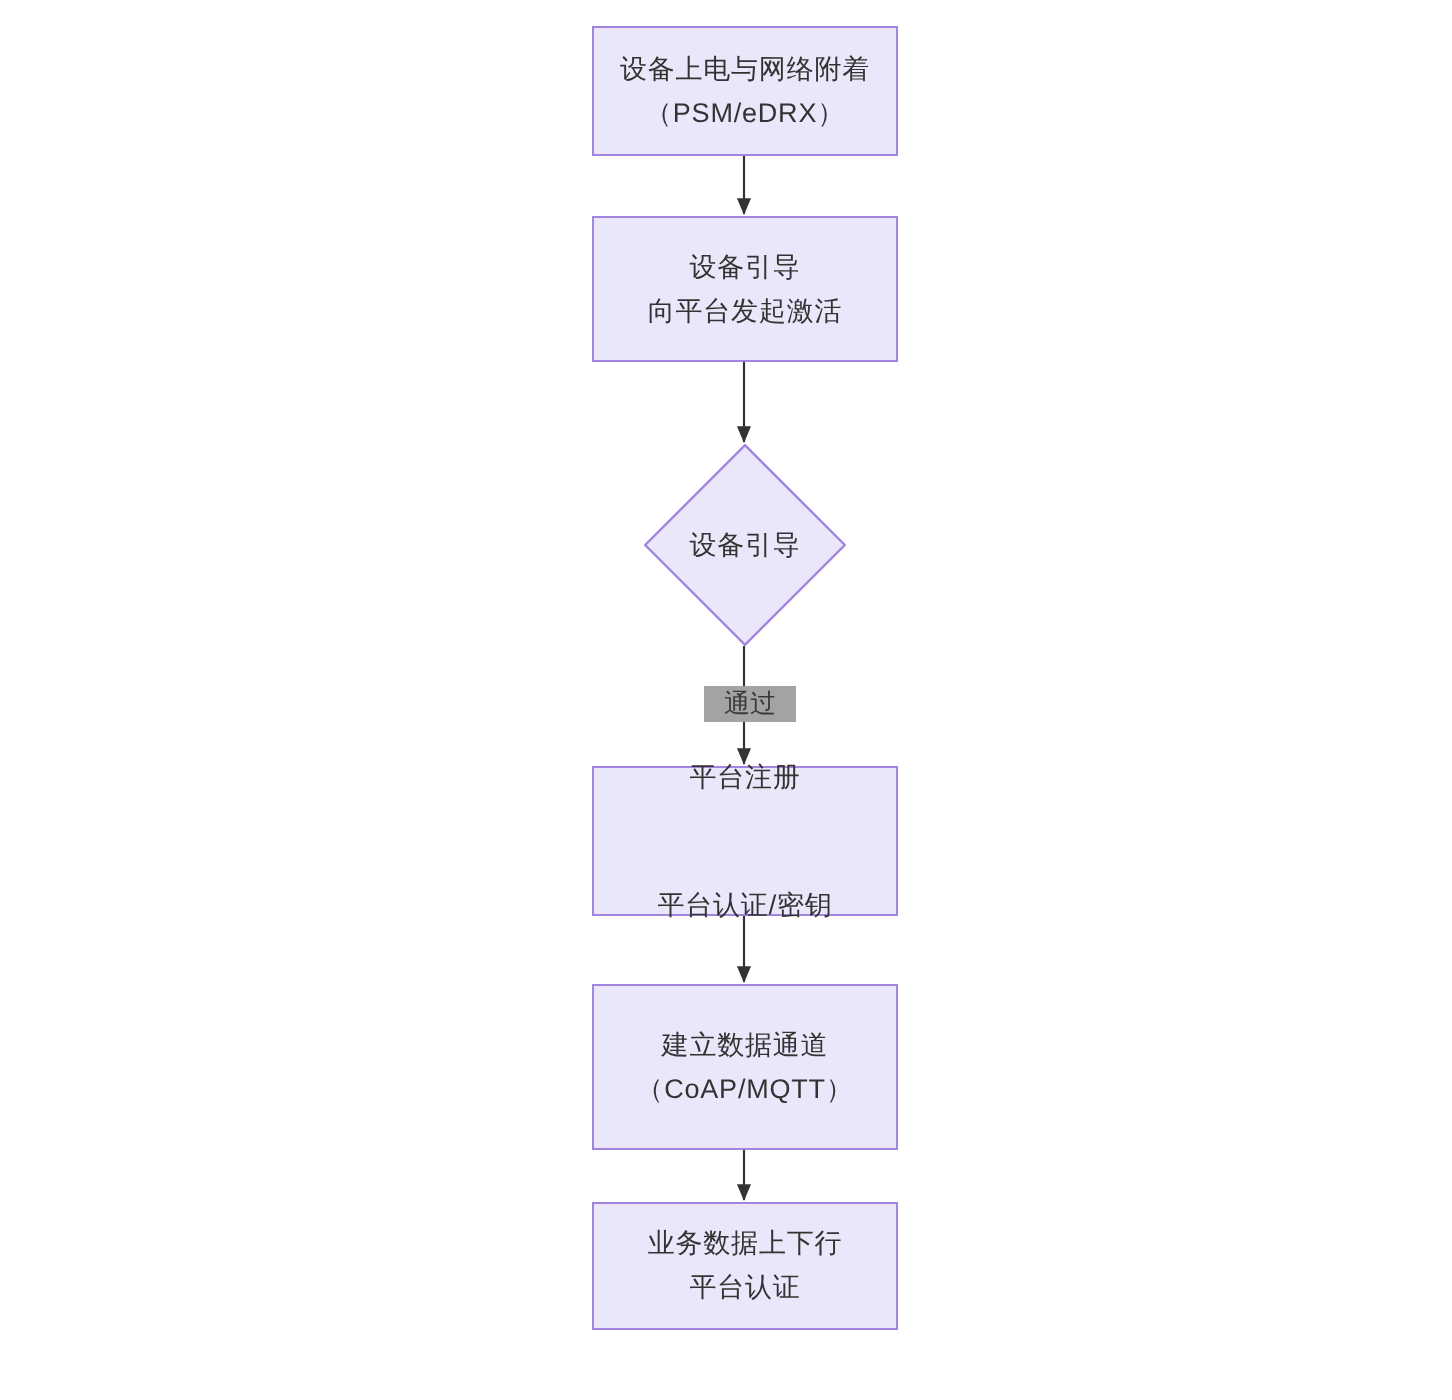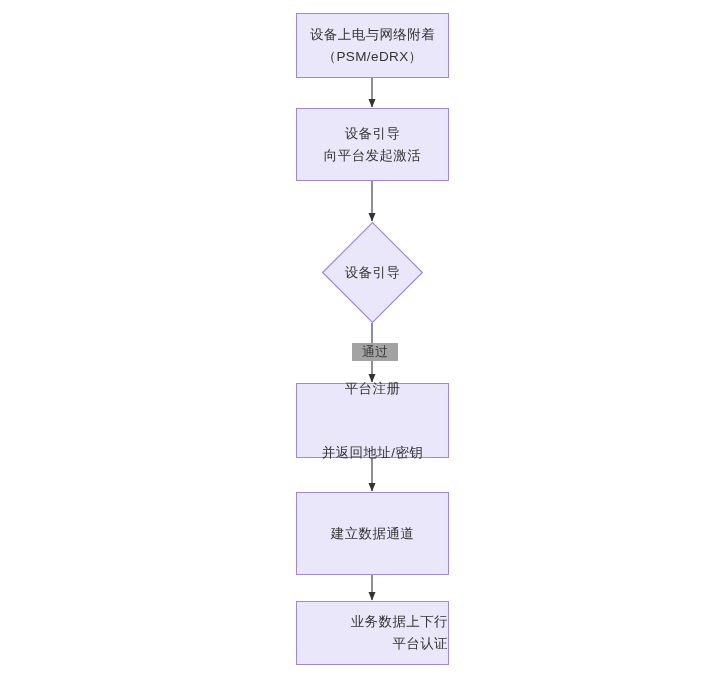--- a/index.html
+++ b/index.html
@@ -108,27 +108,28 @@
 
   <div class="node decision" style="left: 322px; top: 222px; width: 101px; height: 101px;">
     <svg class="diamond-shape" viewBox="0 0 101 101" preserveAspectRatio="none" xmlns="http://www.w3.org/2000/svg">
       <polygon points="50.5,0.6 100.4,50.5 50.5,100.4 0.6,50.5" fill="#e9e7f9" stroke="#a285dd" stroke-width="1.2"></polygon>
     </svg>
     <span class="node-line diamond-label">设备引导</span>
   </div>
 
   <div class="node process" style="left: 296px; top: 383px; width: 153px; height: 75px; gap: 42px;">
     <span class="node-line">平台注册</span>
-    <span class="node-line">并返回地址/密钥</span>
+    <span class="node-line">平台认证/密钥</span>
   </div>
 
   <div class="node process" style="left: 296px; top: 492px; width: 153px; height: 83px;">
     <span class="node-line">建立数据通道</span>
+    <span class="node-line">（CoAP/MQTT）</span>
   </div>
 
-  <div class="node process" style="left: 296px; top: 601px; width: 153px; height: 64px; align-items: flex-end;">
+  <div class="node process" style="left: 296px; top: 601px; width: 153px; height: 64px;">
     <span class="node-line">业务数据上下行</span>
     <span class="node-line">平台认证</span>
   </div>
 
   <div class="edge-label" style="left: 352px; top: 343px; width: 40px;">通过</div>
 
 </div>
 
 </body></html>

